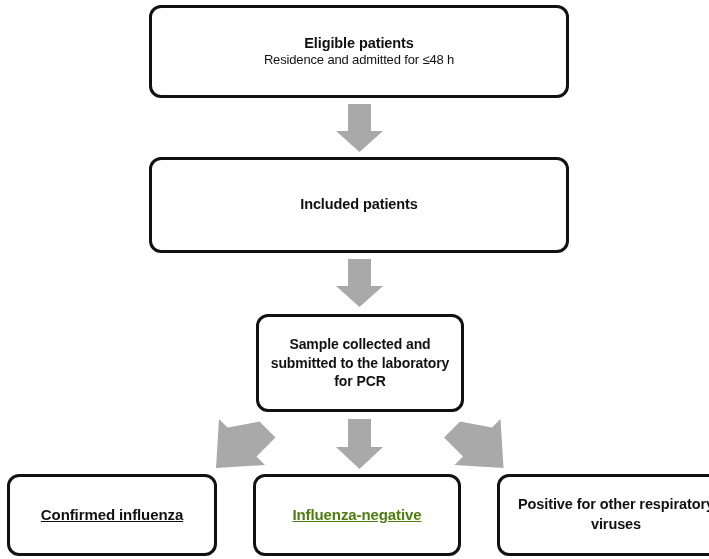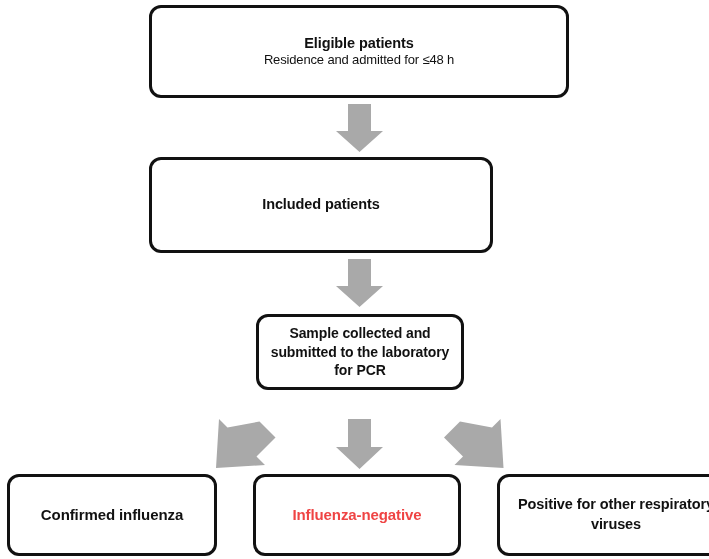--- a/index.html
+++ b/index.html
@@ -45,29 +45,29 @@
     font-size: 13px;
     letter-spacing: -0.15px;
   }
   .node.compact .title {
     font-weight: bold;
     font-size: 14.5px;
     white-space: normal;
   }
   
   #node-eligible   { left: 149px; top: 5px;   width: 420px; height: 93px; }
-  #node-included   { left: 149px; top: 157px; width: 344px; height: 96px; }
-  #node-sample     { left: 256px; top: 314px; width: 208px; height: 76px; }
+  #node-included   { left: 149px; top: 157px; width: 420px; height: 96px; }
+  #node-sample     { left: 256px; top: 314px; width: 208px; height: 98px; }
   #node-confirmed  { left: 7px;   top: 474px; width: 210px; height: 82px; }
   #node-negative   { left: 253px; top: 474px; width: 208px; height: 82px; }
   #node-positive   { left: 497px; top: 474px; width: 238px; height: 82px; text-align: center; }
 
   #node-sample .title { font-size: 14px; line-height: 1.35; }
   #node-confirmed .title,
-  #node-negative .title { font-size: 15px; }
+  #node-negative .title { font-size: 15px; text-decoration: underline; }
   #node-positive .title { font-size: 14.5px; line-height: 1.35; white-space: normal; }
 
   .arrow-shape { fill: #a9a9a9; }
 </style>
 </head>
 <body style="background: rgb(255, 255, 255);">
 
 <svg id="flow-canvas" viewBox="0 0 709 559">
 
   <g>
@@ -101,19 +101,19 @@
 </div>
 
 <div class="node compact" id="node-sample" style="border-color: rgb(17, 17, 17); background: rgb(255, 255, 255); color: rgb(17, 17, 17);">
   <div class="title">Sample collected and submitted to the laboratory for PCR</div>
 </div>
 
 <div class="node compact" id="node-confirmed" style="border-color: rgb(17, 17, 17); background: rgb(255, 255, 255); color: rgb(17, 17, 17);">
   <div class="title">Confirmed influenza</div>
 </div>
 
-<div class="node compact" id="node-negative" style="border-color: rgb(17, 17, 17); background: rgb(255, 255, 255); color: #ef4444;">
+<div class="node compact" id="node-negative" style="border-color: rgb(17, 17, 17); background: rgb(255, 255, 255); color: #4d7c0f;">
   <div class="title">Influenza-negative</div>
 </div>
 
 <div class="node compact" id="node-positive" style="border-color: rgb(17, 17, 17); background: rgb(255, 255, 255); color: rgb(17, 17, 17);">
   <div class="title">Positive for other respiratory viruses</div>
 </div>
 
 </body></html>

